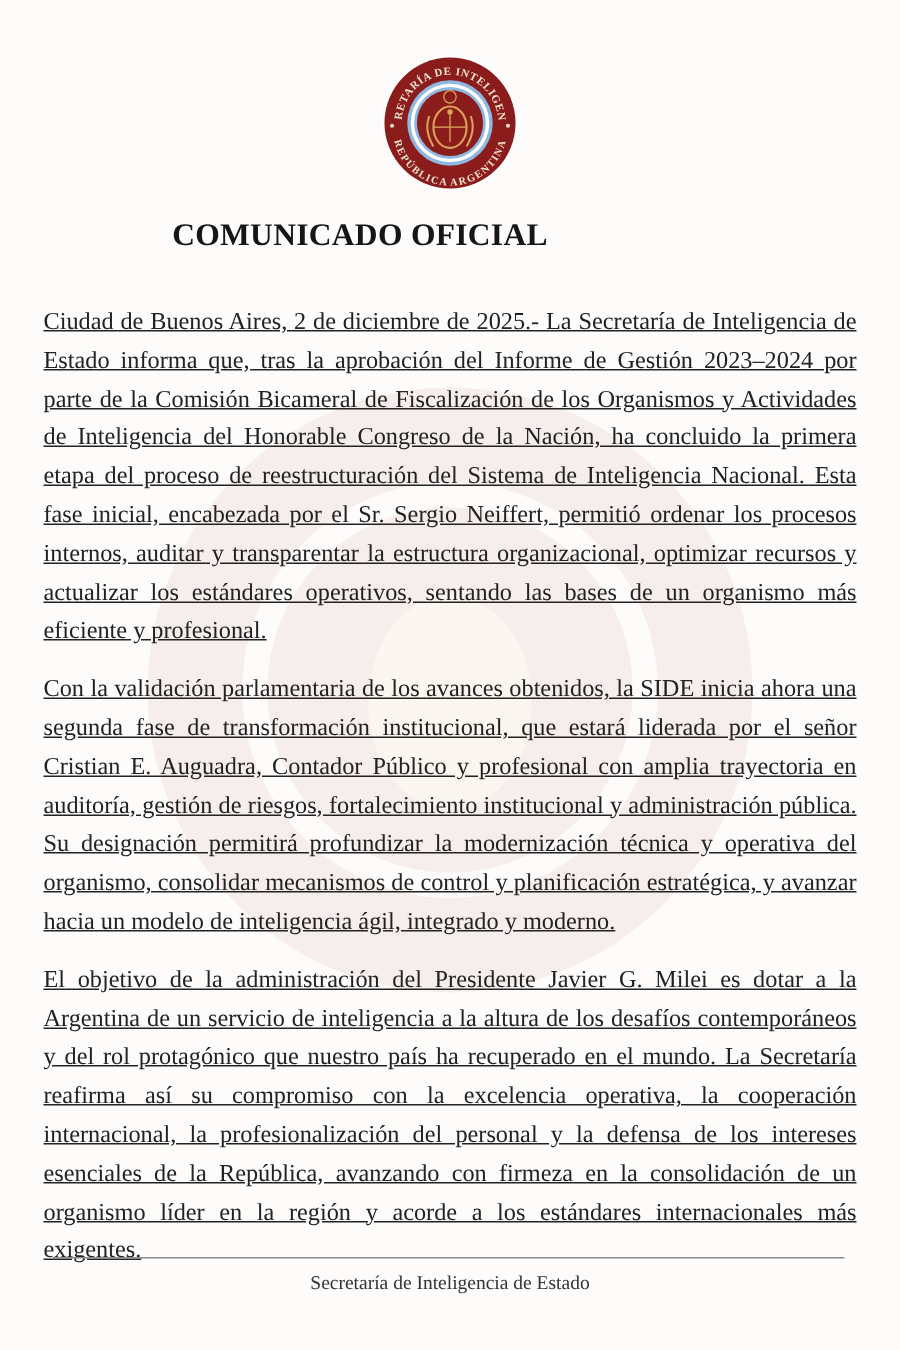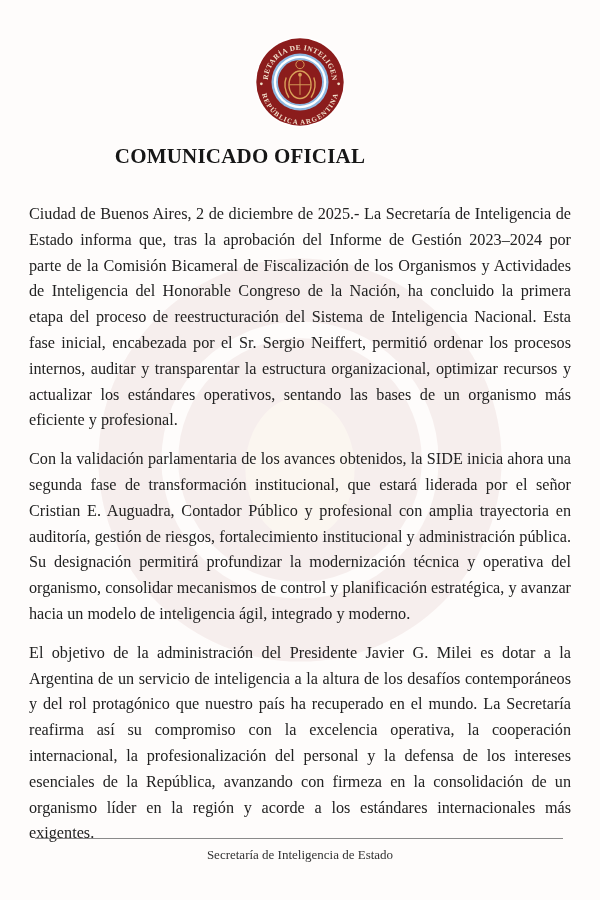--- a/index.html
+++ b/index.html
@@ -50,20 +50,21 @@
     }
     .body {
       position: absolute;
       left: 29px;
       top: 202px;
       width: 542px;
       font-size: 16.2px;
       line-height: 25.8px;
       text-align: justify;
       color: #222;
+      text-decoration: underline;
     }
     .body p {
       margin: 0 0 13px 0;
     }
     .divider {
       position: absolute;
       left: 35px;
       top: 838px;
       width: 528px;
       height: 0;

